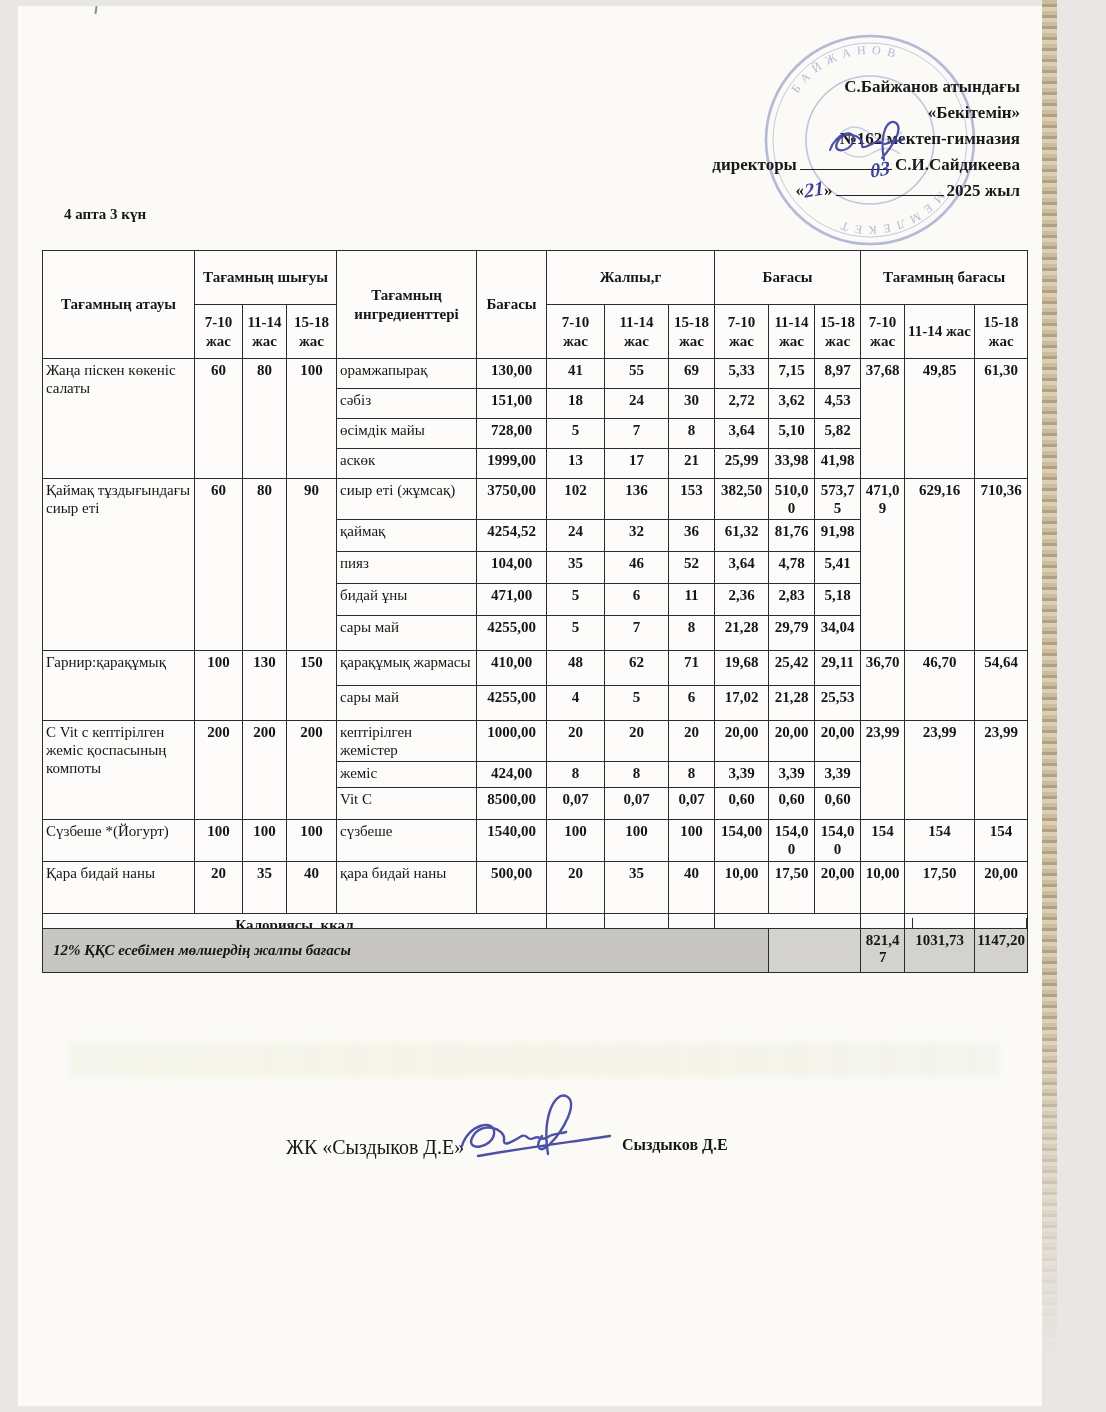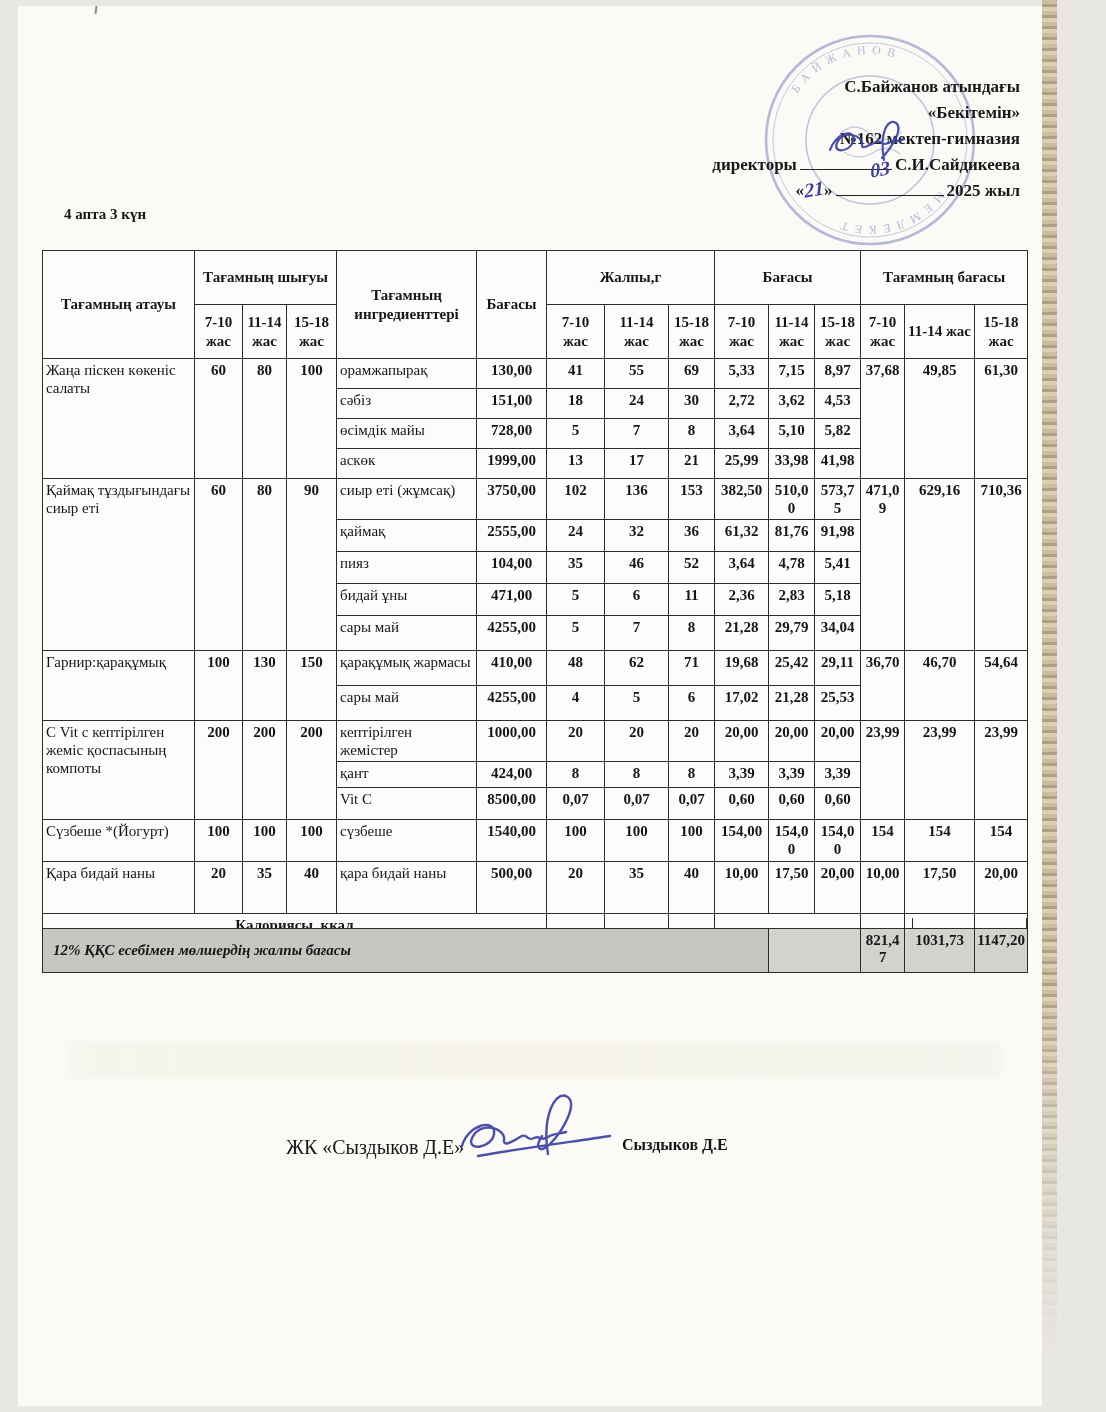--- a/index.html
+++ b/index.html
@@ -217,21 +217,21 @@
       <td class="g">153</td>
       <td class="b">382,50</td>
       <td class="b">510,00</td>
       <td class="b">573,75</td>
       <td class="t" rowspan="5">471,09</td>
       <td class="t" rowspan="5">629,16</td>
       <td class="t" rowspan="5">710,36</td>
     </tr>
     <tr class="r32">
       <td class="ing">қаймақ</td>
-      <td class="pr">2555,00</td>
+      <td class="pr">4254,52</td>
       <td class="g">24</td>
       <td class="g">32</td>
       <td class="g">36</td>
       <td class="b">61,32</td>
       <td class="b">81,76</td>
       <td class="b">91,98</td>
     </tr>
     <tr class="r32">
       <td class="ing">пияз</td>
       <td class="pr">104,00</td>
@@ -302,21 +302,21 @@
       <td class="g">20</td>
       <td class="g">20</td>
       <td class="b">20,00</td>
       <td class="b">20,00</td>
       <td class="b">20,00</td>
       <td class="t" rowspan="3">23,99</td>
       <td class="t" rowspan="3">23,99</td>
       <td class="t" rowspan="3">23,99</td>
     </tr>
     <tr class="r26">
-      <td class="ing">қант</td>
+      <td class="ing">жеміс</td>
       <td class="pr">424,00</td>
       <td class="g">8</td>
       <td class="g">8</td>
       <td class="g">8</td>
       <td class="b">3,39</td>
       <td class="b">3,39</td>
       <td class="b">3,39</td>
     </tr>
     <tr class="r32">
       <td class="ing">Vit C</td>

